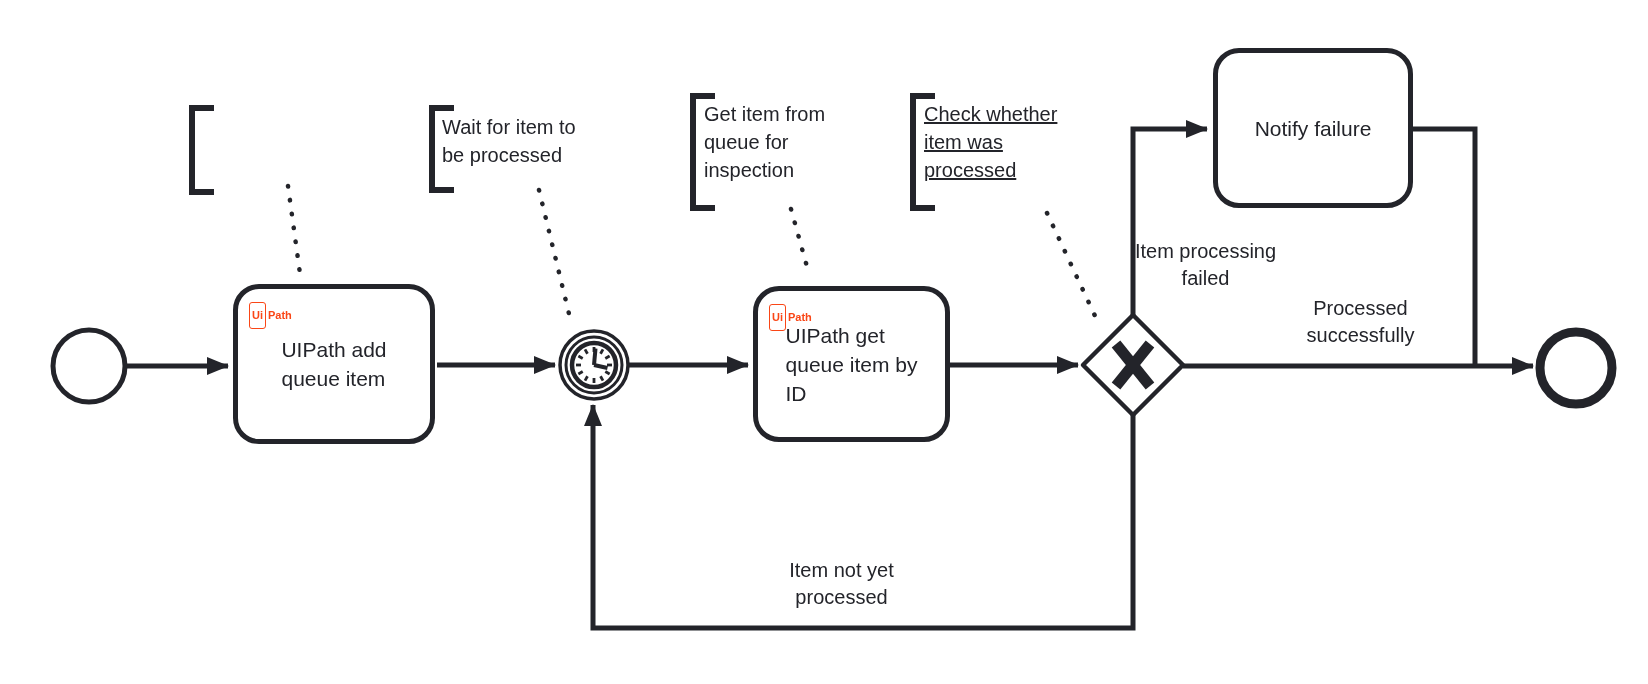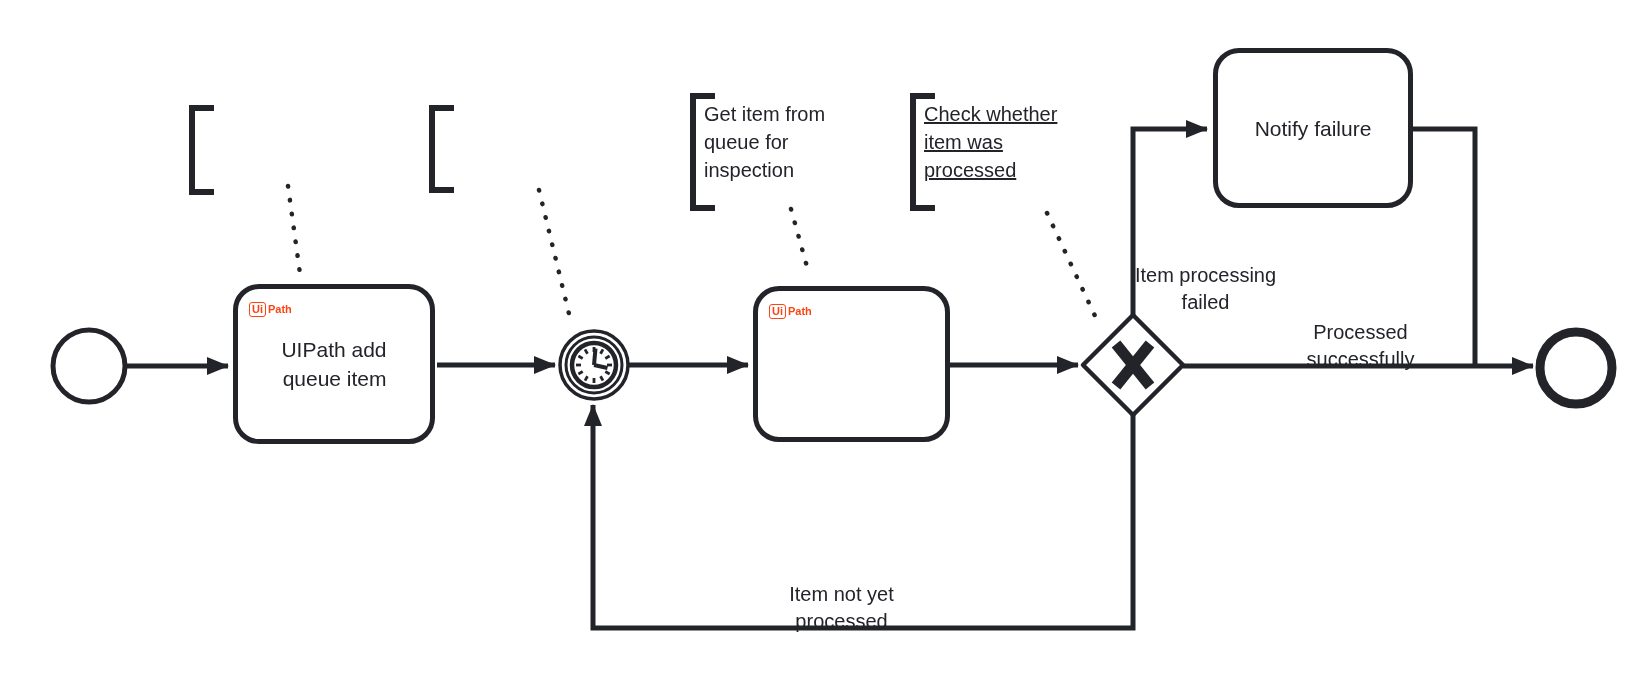--- a/index.html
+++ b/index.html
@@ -2,36 +2,36 @@
 <html><head>
 <meta charset="utf-8">
 <style>
   html,body{margin:0;padding:0;background:#ffffff;}
   body{font-family:"Liberation Sans","DejaVu Sans",sans-serif;color:#23242a;}
   #canvas{position:relative;width:1648px;height:684px;background:#ffffff;overflow:hidden;}
   #shapes{position:absolute;left:0;top:0;width:1648px;height:684px;}
 
   .task{
     position:absolute;background:#ffffff;border:5px solid #23242a;border-radius:26px;
-    display:flex;align-items:center;justify-content:center;text-align:right;
+    display:flex;align-items:center;justify-content:center;text-align:left;
     font-size:21px;line-height:29px;white-space:pre-line;box-sizing:border-box;
   }
   .task-label{white-space:pre-line;}
   .uipath-logo{
     position:absolute;top:13px;left:11px;display:flex;align-items:center;gap:2px;
     color:#fa4616;font-weight:bold;font-size:11px;line-height:13px;
   }
   .uipath-logo .ui-box{
-    border:1.5px solid #fa4616;border-radius:3px;padding:0 2px;display:inline-block;
+    border:1.5px solid #fa4616;border-radius:3px;padding:6px 2px;display:inline-block;
   }
   .annotation-text{
     position:absolute;font-size:20px;line-height:28px;white-space:pre-line;text-align:left;
   }
   .edge-label{
-    position:absolute;font-size:20px;line-height:27px;white-space:pre-line;text-align:center;width:185px;margin-top:24px;
+    position:absolute;font-size:20px;line-height:27px;white-space:pre-line;text-align:center;width:185px;
   }
 </style>
 </head>
 <body>
 
 <div id="canvas">
 
   <svg id="shapes" viewBox="0 0 1648 684" xmlns="http://www.w3.org/2000/svg">
     <defs>
       <marker id="arrow" markerUnits="userSpaceOnUse" markerWidth="26" markerHeight="20" refX="21" refY="9" orient="auto">
@@ -104,26 +104,31 @@
     </span>
     <span class="task-label">UIPath add
 queue item</span>
   </div>
 
   <div class="task" style="left:753px;top:286px;width:197px;height:156px;">
     <span class="uipath-logo">
       <span class="ui-box">Ui</span>
       <span>Path</span>
     </span>
+    <span class="task-label">UIPath get
+queue item by
+ID</span>
   </div>
 
   <div class="task" style="left:1213px;top:48px;width:200px;height:160px;">
     <span class="task-label">Notify failure</span>
   </div>
 
+  <div class="annotation-text" style="left:442px;top:113px;">Wait for item to
+be processed</div>
   <div class="annotation-text" style="left:704px;top:100px;">Get item from
 queue for
 inspection</div>
   <div class="annotation-text" style="left:924px;top:100px;text-decoration:underline;">Check whether
 item was
 processed</div>
 
   <div class="edge-label" style="left:1113px;top:238px;">Item processing
 failed</div>
   <div class="edge-label" style="left:1268px;top:295px;">Processed

